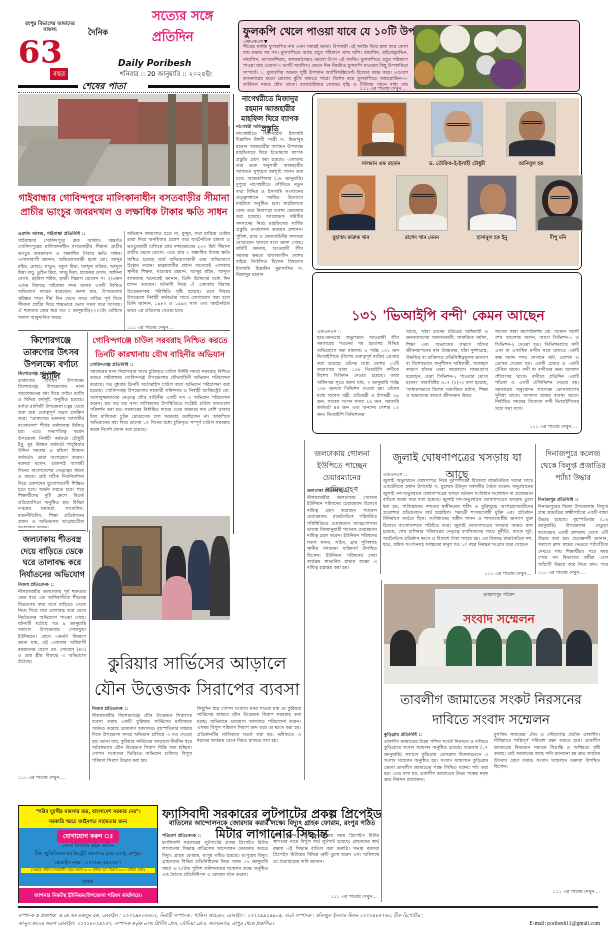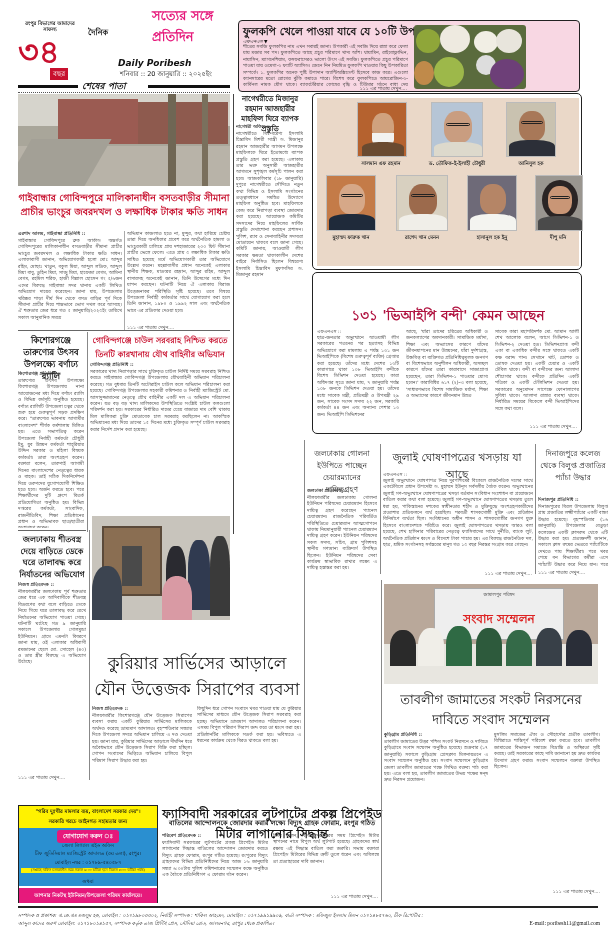--- a/index.html
+++ b/index.html
@@ -17,21 +17,21 @@
   .portrait { position: absolute; border: 1px solid #bbb; overflow: hidden; }
   .face { position: absolute; border-radius: 45% 45% 40% 40%; background: #c89a7a; }
   .glasses { position: absolute; height: 3px; border: 1px solid #222; border-radius: 2px; }
   .body-shape { position: absolute; bottom: 0; border-radius: 40% 40% 0 0; }
 </style>
 </head>
 <body>
 
 <div class="abs" style="left:0;top:0;width:232px;height:90px;">
   <div class="abs" style="left:20px;top:20px;width:60px;font-size:5px;line-height:6px;text-align:center;font-weight:bold;">রংপুর বিভাগের আমাদের সাফল্য</div>
-  <div class="abs" style="left:18px;top:36px;font-size:32px;font-weight:bold;color:#c8102e;font-family:'DejaVu Serif',serif;line-height:32px;">৩৪</div>
+  <div class="abs" style="left:18px;top:36px;font-size:32px;font-weight:bold;color:#c8102e;font-family:'DejaVu Serif',serif;line-height:32px;">63</div>
   <div class="abs" style="left:50px;top:68px;font-size:7px;background:#c8102e;color:#fff;padding:0 3px;">বছর</div>
   <div class="abs" style="left:88px;top:26px;font-size:8px;font-weight:bold;">দৈনিক</div>
   <div class="abs" style="left:152px;top:6px;font-size:13px;color:#e6197b;font-weight:bold;">সত্যের সঙ্গে প্রতিদিন</div>
   <div class="abs" style="left:118px;top:58px;font-size:9px;font-weight:bold;font-style:italic;">Daily Poribesh</div>
   <div class="abs" style="left:120px;top:69px;font-size:6.5px;">শনিবার :: 20 জানুয়ারি :: ২০২৫ইং</div>
   <div class="hline" style="left:18px;top:85px;width:60px;height:3px;background:#111;"></div>
   <div class="abs" style="left:82px;top:79px;font-size:9px;font-weight:bold;font-style:italic;">শেষের পাতা</div>
   <div class="hline" style="left:148px;top:85px;width:82px;height:3px;background:#111;"></div>
   <div class="hline" style="left:18px;top:92px;width:212px;height:0;border-top:1px dotted #555;background:none;"></div>
 </div>

